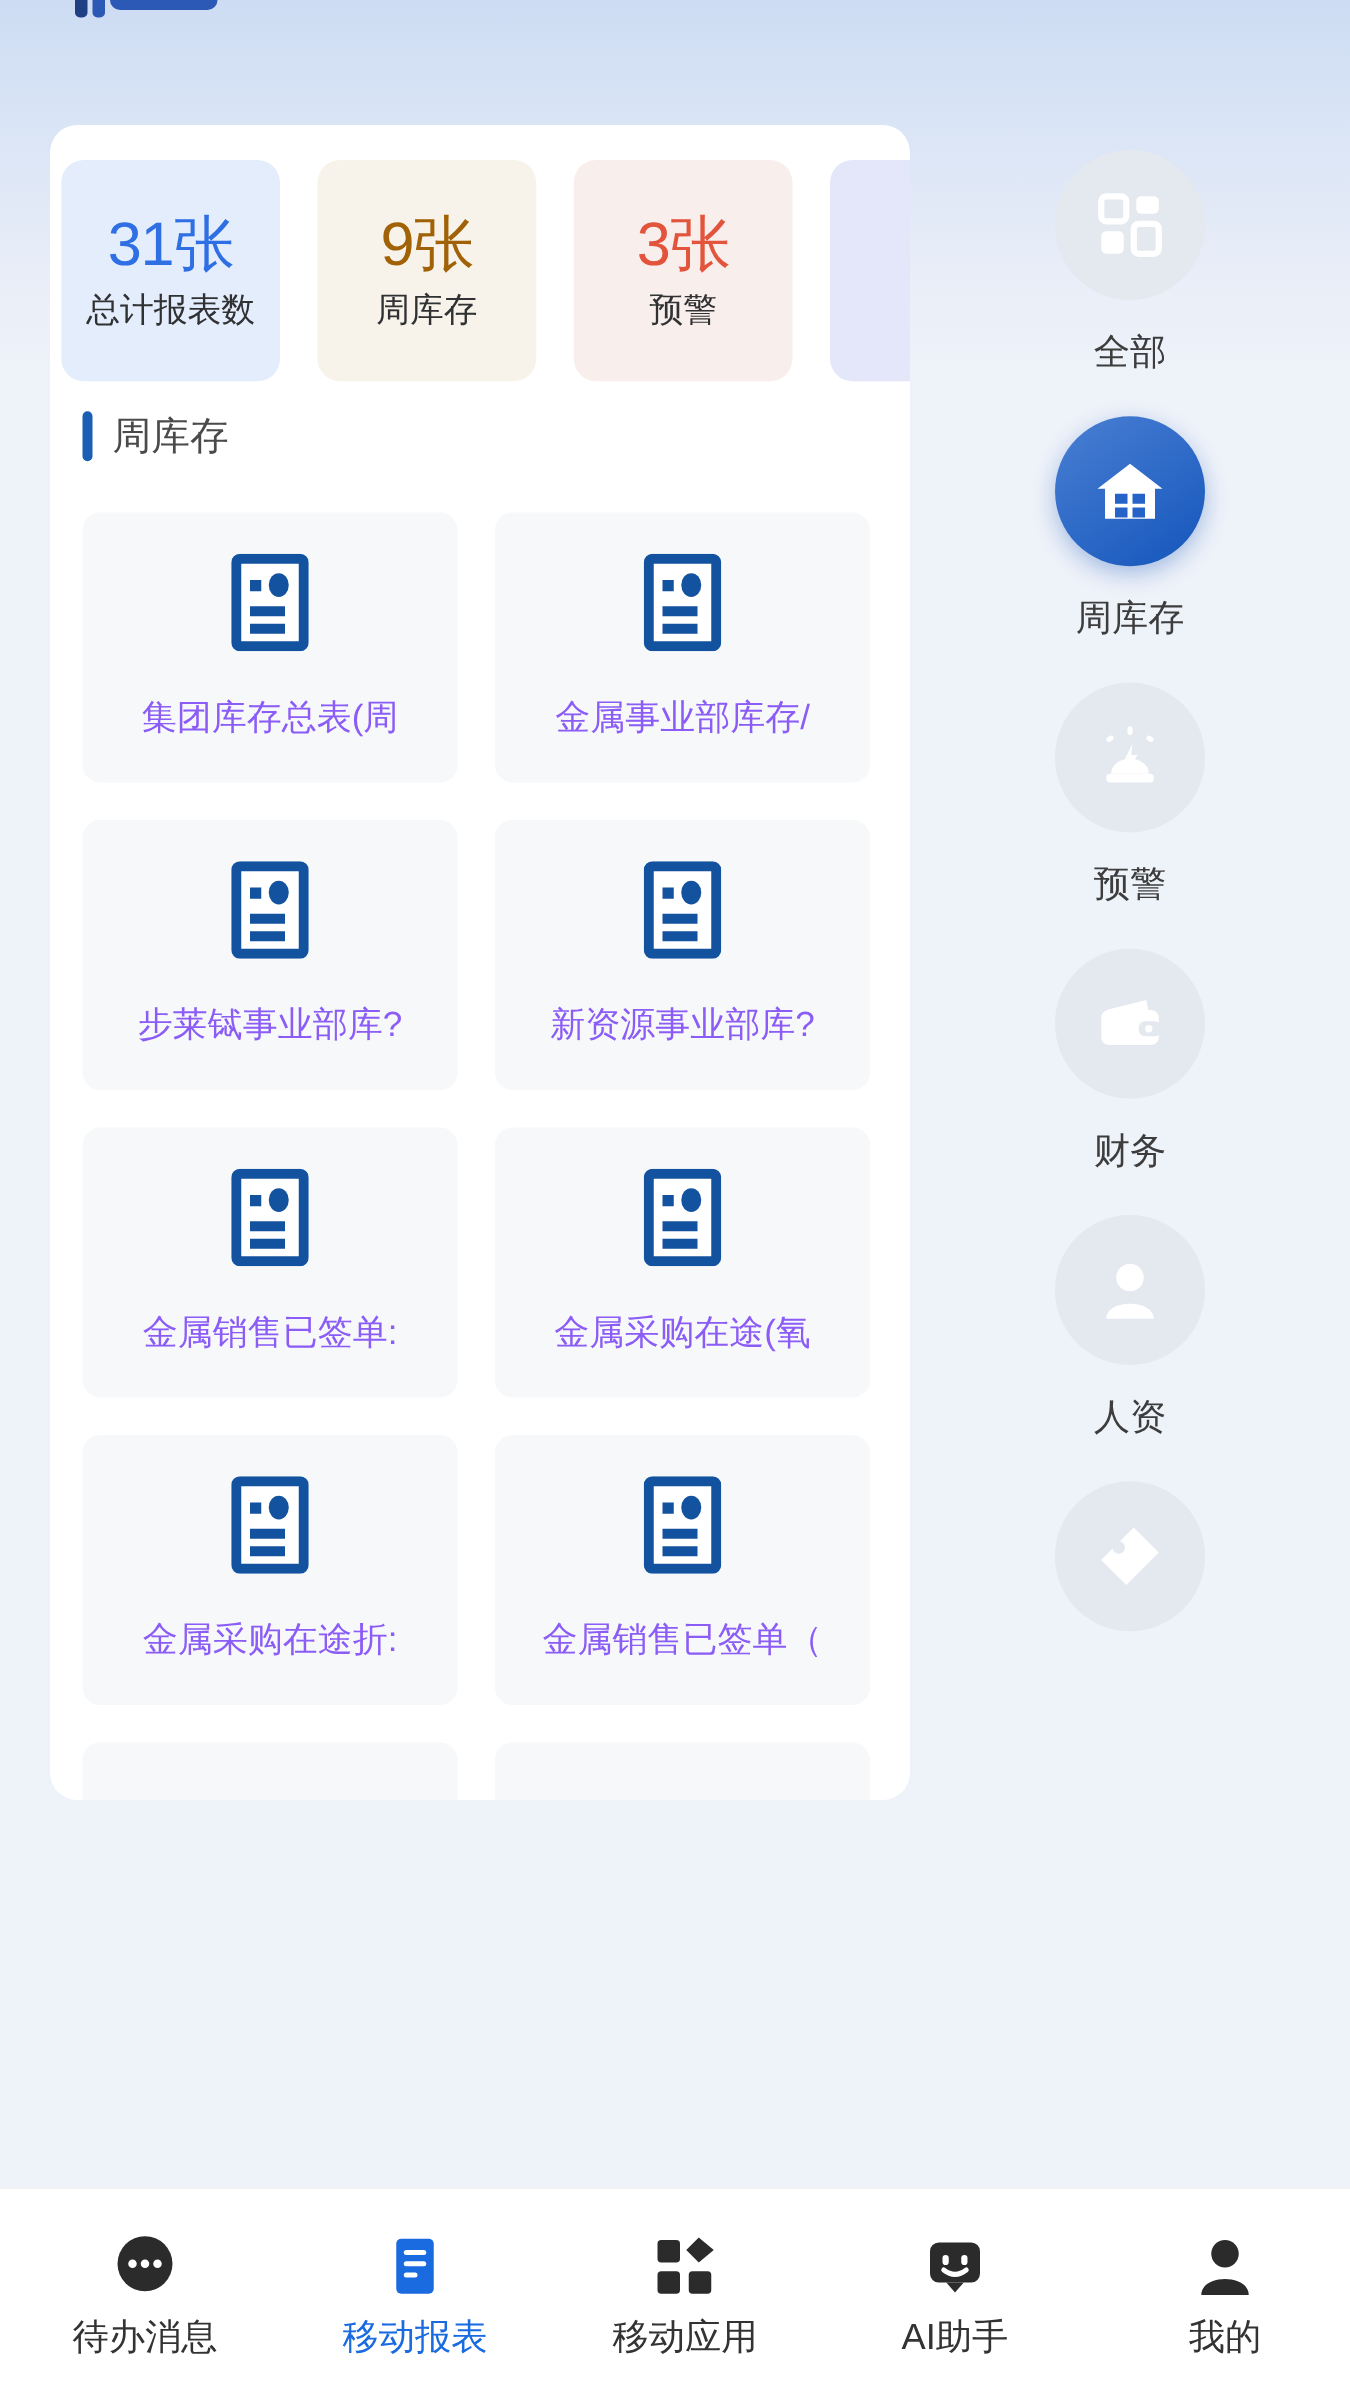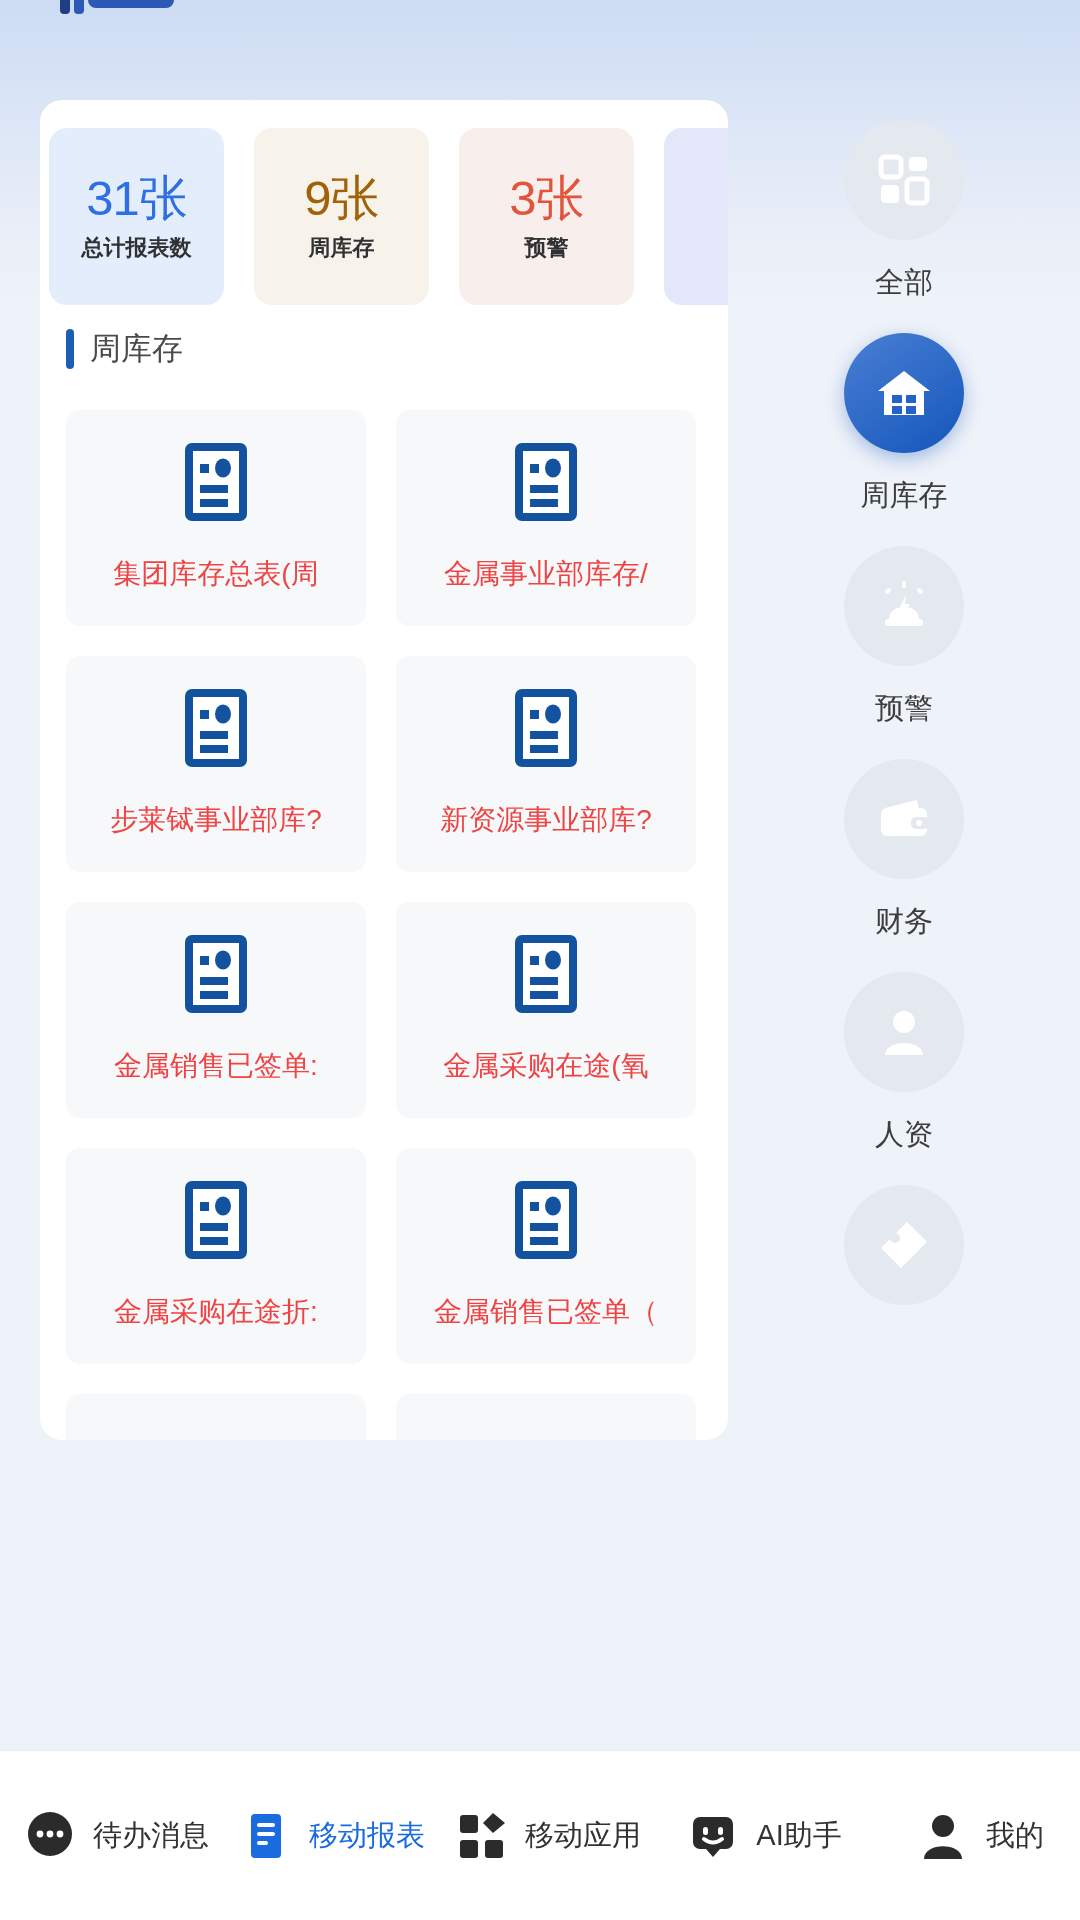--- a/index.html
+++ b/index.html
@@ -38,21 +38,21 @@
     overflow:hidden;
   }
   .stat-card {
     flex:0 0 175px; height:177px;
     border-radius:18px;
     display:flex; flex-direction:column;
     align-items:center; justify-content:center;
     gap:14px;
   }
   .stat-num { font-size:49px; font-weight:400; line-height:1; letter-spacing:-1px; }
-  .stat-lbl { font-size:22px; color:#303133; line-height:1;font-weight:bold; }
+  .stat-lbl { font-size:27px; color:#303133; line-height:1; }
 
   
   .section-head {
     position:absolute; left:26px; top:228px;
     display:flex; align-items:center; gap:16px;
   }
   .sec-bar { width:8px; height:40px; background:#1a5fb4; border-radius:4px; }
   .sec-title { font-size:31px; color:#4a4a4a; }
 
   
@@ -64,21 +64,21 @@
   .rpt-card {
     width:300px; height:216px;
     background:#f6f8fa;
     border-radius:14px;
     display:flex; flex-direction:column;
     align-items:center; justify-content:center;
     gap:34px;
     overflow:hidden;
   }
   .rpt-label {
-    font-size:28px; color:#ef4444;
+    font-size:28px; color:#8b5cf6;
     white-space:nowrap;
     width:100%;
     text-align:center;
     overflow:hidden;
     padding:0 6px;
   }
   .doc-icon { width:62px; height:78px; flex:none; }
 
   
   .rail {
@@ -109,21 +109,21 @@
   
   .tabbar {
     position:absolute; left:0; bottom:0;
     width:1080px; height:170px;
     background:#ffffff;
     border-top:1px solid #ececec;
     display:flex; align-items:center;
   }
   .tab {
     flex:1; height:100%;
-    display:flex; flex-direction:row;
+    display:flex; flex-direction:column;
     align-items:center; justify-content:center;
     gap:16px;
     margin-left:16px;
   }
   .tab-ico { width:54px; height:54px; display:block; }
   .tab-lbl { font-size:29px; color:#333; line-height:1; }
   .tab.active .tab-lbl { color:#1a6ae0;font-family:Liberation Serif, serif; }
 </style>
 </head>
 <body>

